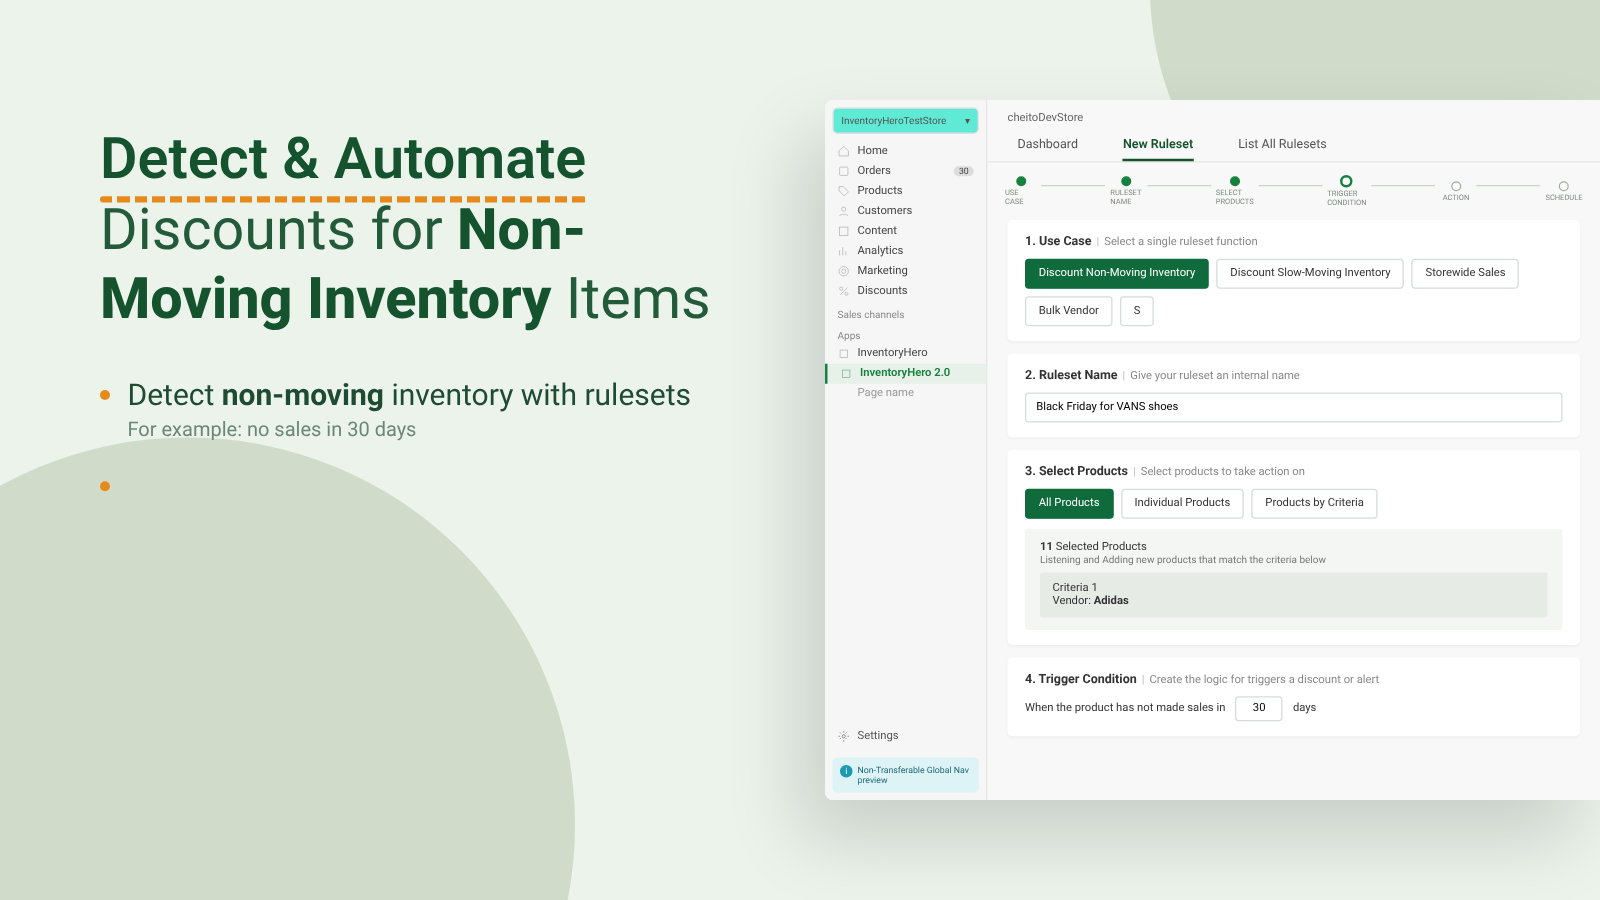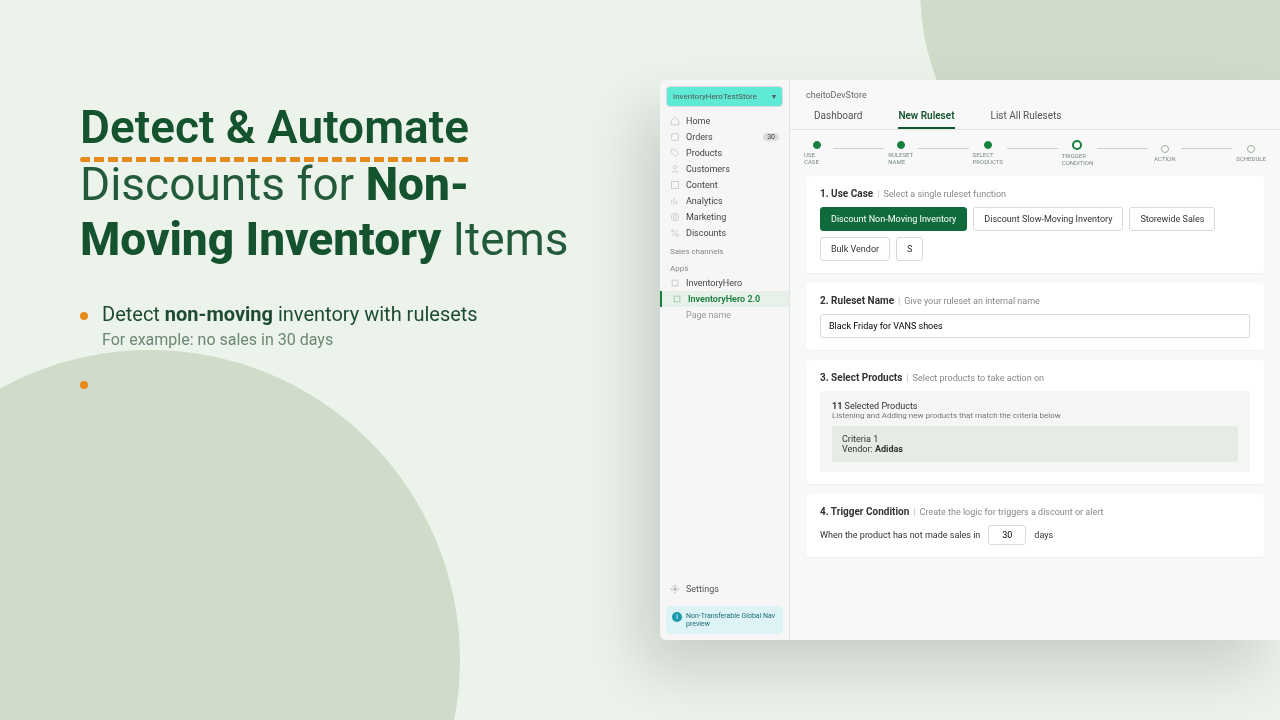--- a/index.html
+++ b/index.html
@@ -10,21 +10,21 @@
 
 .copy { position:absolute; left:80px; top:100px; width:540px; z-index:2; }
 .headline { font-size:46px; font-weight:600; color:#14532d; line-height:1.18; }
 .hl-top { border-bottom: 3px solid transparent; display:inline-block; position:relative; }
 .hl-top::after { content:""; position:absolute; left:0; right:0; bottom:-8px; height:5px; background:
   repeating-linear-gradient(90deg,#e78a1c 0 10px,transparent 10px 14px); border-radius:3px; }
 .hl-regular { font-weight:400; color:#235b3a; }
 .bullets { margin-top:36px; }
 .bul { display:flex; gap:14px; margin-bottom:22px; }
 .dot { width:8px; height:8px; background:#e78a1c; border-radius:50%; margin-top:10px; flex:none; }
-.bul-main { font-size:20px; color:#1f4b34; }
+.bul-main { font-size:24px; color:#1f4b34; }
 .bul-sub { font-size:16px; color:#6b8776; margin-top:4px; }
 .b { font-weight:700; }
 
 
 .app { position:absolute; right:0; top:80px; width:620px; height:560px; background:#f5f6f5; border-radius:6px 0 0 6px; box-shadow: -20px 30px 60px rgba(0,0,0,0.15); z-index:3; overflow:hidden; display:flex; }
 .sidebar { width:130px; background:#f5f6f5; border-right:1px solid #e1e4e1; font-size:9px; color:#555; display:flex; flex-direction:column; }
 .store-sel { margin:6px; padding:5px 6px; background:#5eead4; border:1px solid #ddd; border-radius:4px; font-size:8px; display:flex; justify-content:space-between; align-items:center; }
 .navitem { display:flex; align-items:center; gap:6px; padding:3px 10px; color:#444; font-size:9px; }
 .navitem .ico { width:10px; height:10px; opacity:0.5; }
 .navhead { padding:6px 10px 2px; color:#888; font-size:8px; }
@@ -232,20 +232,25 @@
       </div>
     </div>
 
     <div class="card">
       <h4>2. Ruleset Name</h4><span class="sep">|</span><span class="sub">Give your ruleset an internal name</span>
       <input class="input" value="Black Friday for VANS shoes" style="">
     </div>
 
     <div class="card">
       <h4>3. Select Products</h4><span class="sep">|</span><span class="sub">Select products to take action on</span>
+      <div class="pillrow">
+        <div class="pill sel">All Products</div>
+        <div class="pill">Individual Products</div>
+        <div class="pill">Products by Criteria</div>
+      </div>
       <div class="subcard">
         <div><span class="b">11</span> <span>Selected Products</span></div>
         <div style="font-size:8px;color:#777">Listening and Adding new products that match the criteria below</div>
         <div class="crit">
           <div>Criteria 1</div>
           <div><span>Vendor:</span> <span class="b">Adidas</span></div>
         </div>
       </div>
     </div>
 

